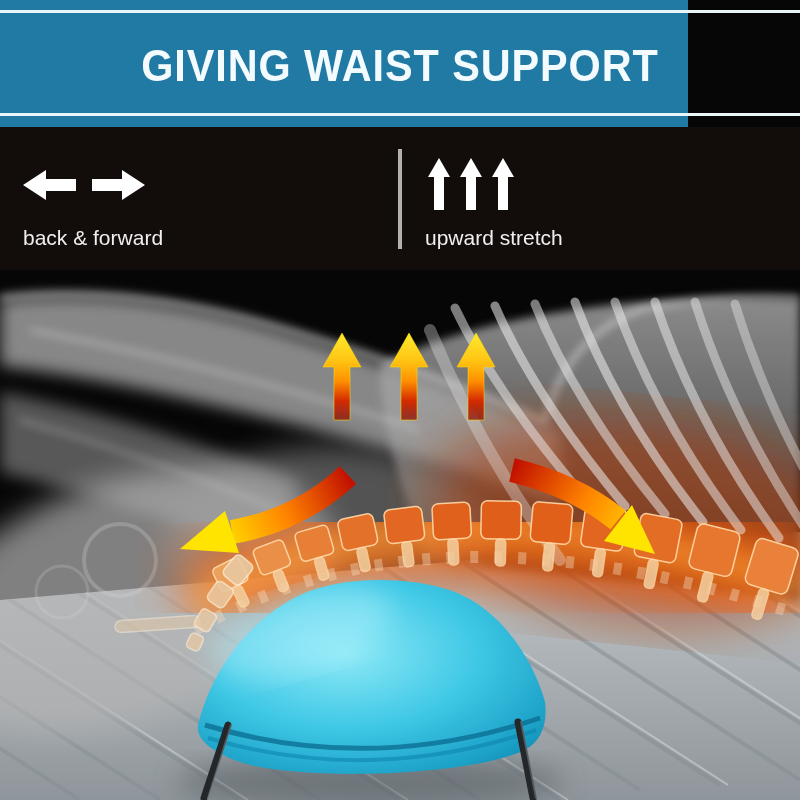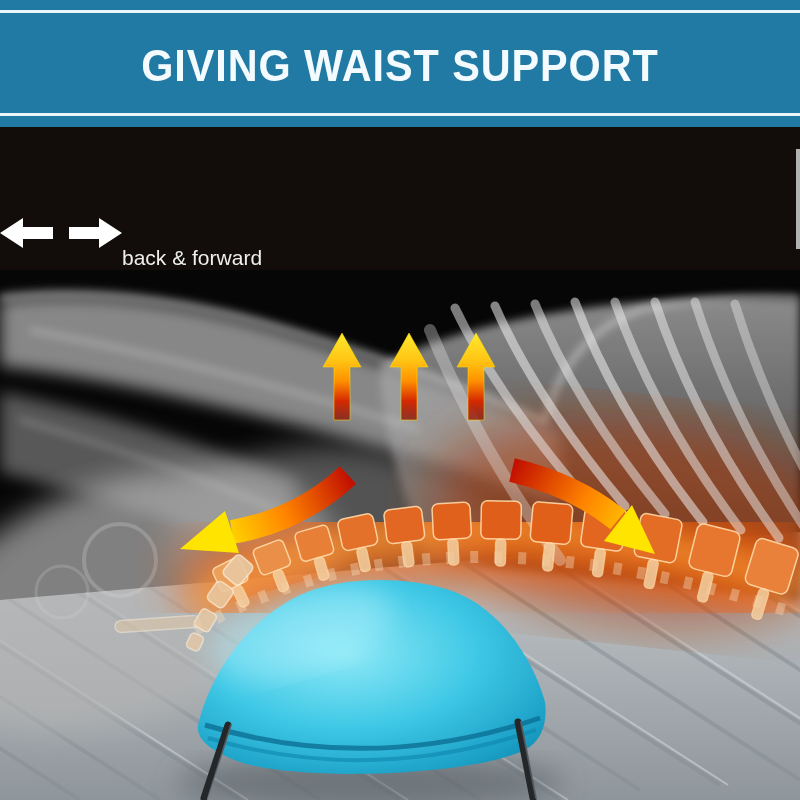--- a/index.html
+++ b/index.html
@@ -1,29 +1,29 @@
 <!DOCTYPE html>
 <html><head>
 <meta charset="utf-8">
 <style>
   html,body{margin:0;padding:0;background:#000;}
   .stage{position:relative;width:800px;height:800px;overflow:hidden;
          font-family:"Liberation Sans", sans-serif;background:#060606;}
   
-  .banner{position:absolute;left:0;top:0;width:800px;height:127px;background:#217aa4;}
+  .banner{position:absolute;left:0;top:0;width:688px;height:127px;background:#217aa4;}
   .banner-line{position:absolute;left:0;width:800px;height:3px;background:#eaf5f9;}
   .banner-line.top{top:10px;}
   .banner-line.bottom{top:113px;}
   .banner h1{margin:0;position:absolute;left:0;top:40px;width:800px;text-align:center;
              color:#f3fbfe;font-size:45px;font-weight:700;letter-spacing:1px;
              transform:scaleX(.92);transform-origin:center;}
   
   .features{position:absolute;left:0;top:127px;width:800px;height:143px;background:#120d0a;
             display:flex;align-items:stretch;}
-  .feature{flex:1;display:flex;flex-direction:row;align-items:flex-end;padding-top:20px;}
+  .feature{flex:1;display:flex;flex-direction:column;align-items:flex-start;padding-top:20px;padding-left:23px;}
   .feature .icon-box{height:75px;display:flex;align-items:center;justify-content:center;}
   .feature .label{margin-top:4px;color:#efefef;font-size:21px;}
   .divider{width:2px;background:#cfcfcf;height:100px;margin-top:22px;opacity:.85;}
   
   .scene{position:absolute;left:0;top:270px;width:800px;height:530px;}
 </style>
 </head>
 <body>
 
 <div class="stage">
@@ -44,20 +44,30 @@
         </svg>
       </div>
       <div class="label">back &amp; forward</div>
     </div>
 
     <div class="divider"></div>
 
 
     <div class="divider"></div>
 
+    <div class="feature">
+      <div class="icon-box">
+        <svg width="92" height="54" viewBox="0 0 92 54">
+          <polygon points="14,0 25,19 19,19 19,52 9,52 9,19 3,19" fill="#fff"></polygon>
+          <polygon points="46,0 57,19 51,19 51,52 41,52 41,19 35,19" fill="#fff"></polygon>
+          <polygon points="78,0 89,19 83,19 83,52 73,52 73,19 67,19" fill="#fff"></polygon>
+        </svg>
+      </div>
+      <div class="label">upward stretch</div>
+    </div>
   </section>
 
   <section class="scene">
     <svg width="800" height="530" viewBox="0 0 800 530">
       <defs>
         <linearGradient id="gBody" x1="0" y1="0" x2="0" y2="1">
           <stop offset="0" stop-color="#969696"></stop>
             <stop offset="1" stop-color="#3a3a3a"></stop>
         </linearGradient>
         <radialGradient id="gDome" cx="0.42" cy="0.38" r="0.85">

